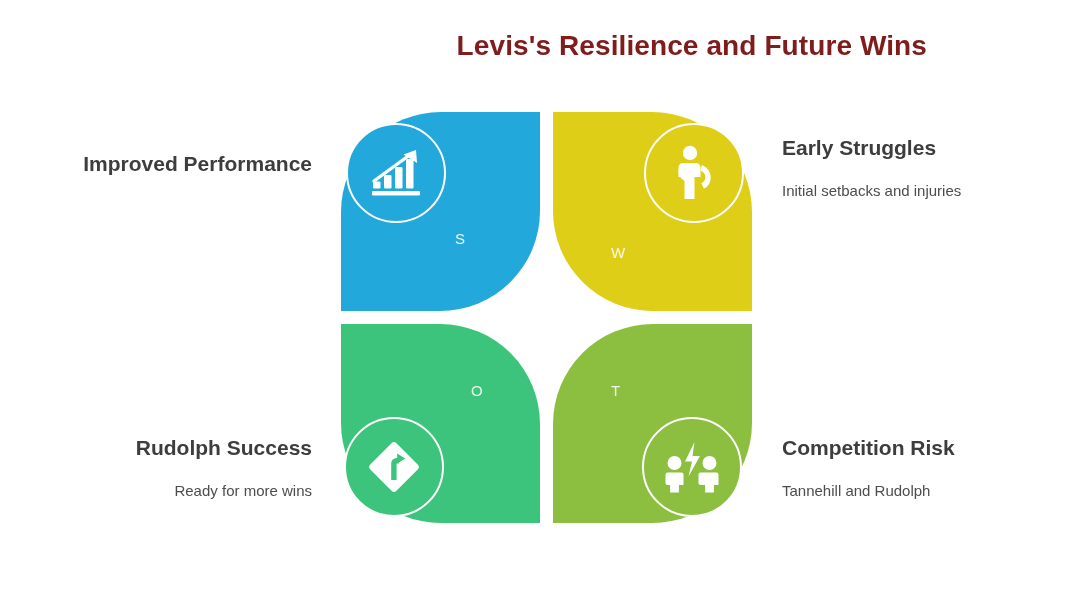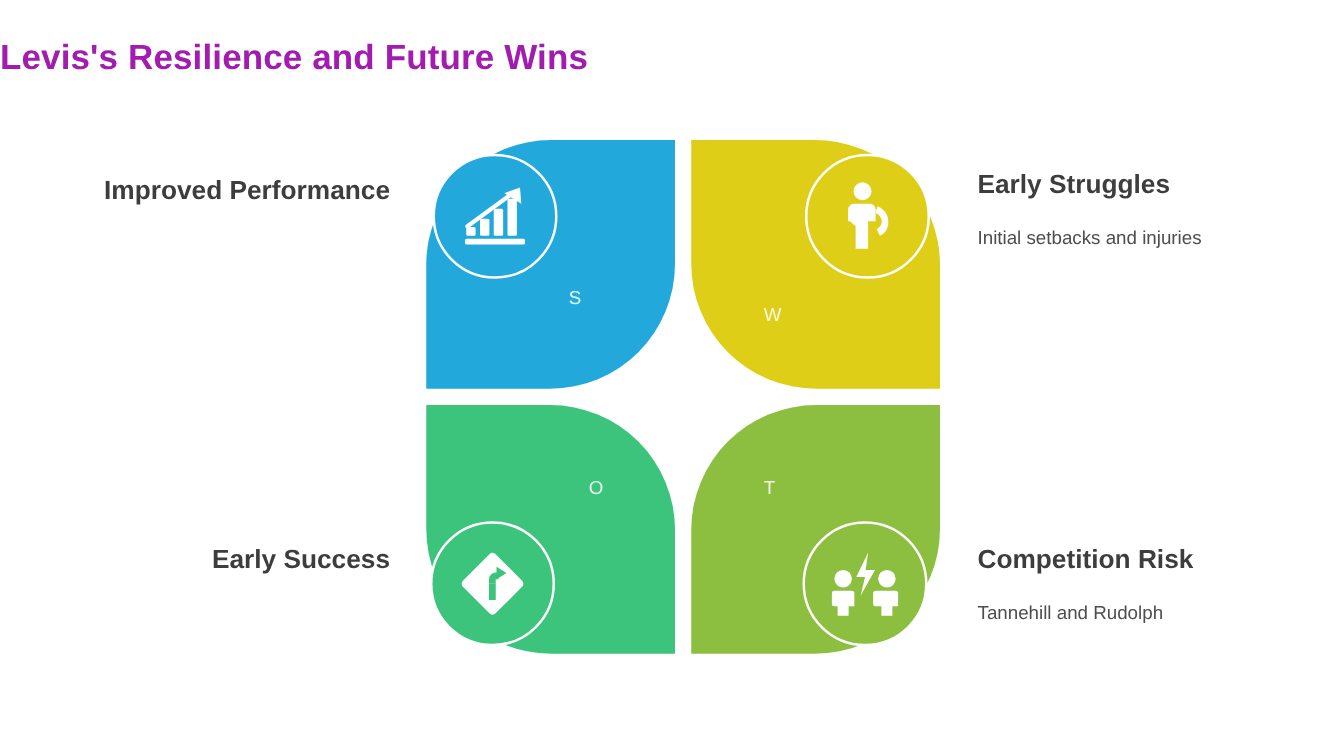--- a/index.html
+++ b/index.html
@@ -15,24 +15,24 @@
     overflow: hidden;
     position: relative;
   }
 
   
   .page-title {
     position: absolute;
     top: 30px;
     left: 0;
     width: 927px;
-    text-align: left;
+    text-align: right;
     font-size: 28px;
     font-weight: bold;
-    color: #a21caf;
+    color: #7f1d1d;
     letter-spacing: 0.1px;
   }
 
   
   .swot-wrap {
     position: absolute;
     left: 341px;
     top: 112px;
     width: 411px;
     height: 411px;
@@ -118,21 +118,21 @@
     margin-bottom: 22px;
   }
   .caption .cap-sub {
     font-size: 15px;
     color: #4d4d4d;
     white-space: nowrap;
   }
   .caption-left  { text-align: right; }
   .caption-right { text-align: left;  }
 
-  .cap-s { left: 12px;  top: 141px; }
+  .cap-s { left: 12px;  top: 152px; }
   .cap-w { left: 782px; top: 136px; }
   .cap-o { left: 12px;  top: 436px; }
   .cap-t { left: 782px; top: 436px; }
 </style>
 </head>
 <body>
 
 <div class="page-title">Levis's Resilience and Future Wins</div>
 
 <div class="swot-wrap">
@@ -215,19 +215,20 @@
 <div class="caption caption-left cap-s">
   <div class="cap-title">Improved Performance</div>
 </div>
 
 <div class="caption caption-right cap-w">
   <div class="cap-title">Early Struggles</div>
   <div class="cap-sub">Initial setbacks and injuries</div>
 </div>
 
 <div class="caption caption-left cap-o">
-  <div class="cap-title">Early Success</div>
+  <div class="cap-title">Rudolph Success</div>
+  <div class="cap-sub">Ready for more wins</div>
 </div>
 
 <div class="caption caption-right cap-t">
   <div class="cap-title">Competition Risk</div>
   <div class="cap-sub">Tannehill and Rudolph</div>
 </div>
 
 </body></html>

